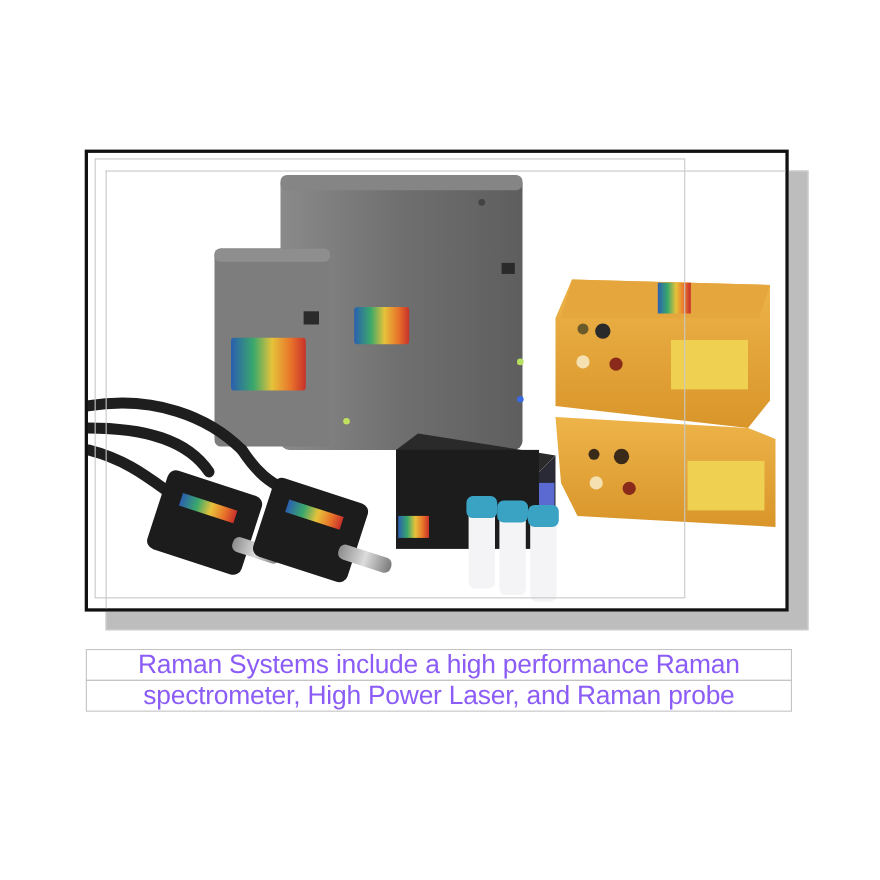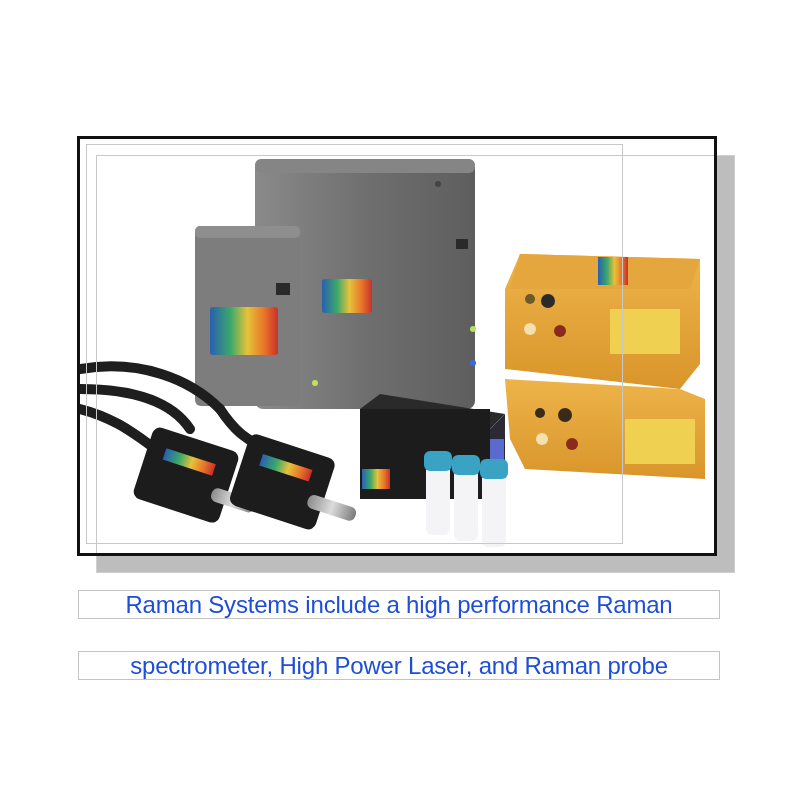--- a/index.html
+++ b/index.html
@@ -5,23 +5,23 @@
     html, body { margin: 0; padding: 0; background: #ffffff; }
     body { width: 800px; height: 800px; position: relative; overflow: hidden; font-family: "Liberation Sans", sans-serif; }
 
     .shadow { position: absolute; left: 96px; top: 155px; width: 639px; height: 418px; background: #bdbdbd; border: 1px solid #cfcfcf; box-sizing: border-box; }
     .frame { position: absolute; left: 77px; top: 136px; width: 640px; height: 420px; background: #ffffff; border: 3px solid #111111; box-sizing: border-box; overflow: hidden; }
     .inner-rect-a { position: absolute; left: 6px; top: 5px; width: 537px; height: 400px; border: 1px solid #c8c8c8; box-sizing: border-box; pointer-events: none; z-index: 5; }
     .inner-rect-b { position: absolute; left: 16px; top: 16px; width: 640px; height: 420px; border-left: 1px solid #c8c8c8; border-top: 1px solid #c8c8c8; box-sizing: border-box; pointer-events: none; z-index: 5; }
 
     .photo { position: absolute; left: 0; top: 0; width: 634px; height: 414px; }
 
-    .caption { position: absolute; left: 78px; width: 642px; height: 29px; border: 1px solid #c4c4c4; box-sizing: border-box; font-size: 24px; line-height: 27px; color: #1d4ed8; text-align: center; white-space: nowrap; letter-spacing: -0.2px; }
+    .caption { position: absolute; left: 78px; width: 642px; height: 29px; border: 1px solid #c4c4c4; box-sizing: border-box; font-size: 24px; line-height: 27px; color: #8b5cf6; text-align: center; white-space: nowrap; letter-spacing: -0.2px; }
     .caption.l1 { top: 590px; }
-    .caption.l2 { top: 651px; }
+    .caption.l2 { top: 618px; }
   </style>
 </head>
 <body>
 
 <div class="shadow"></div>
 
 <div class="frame">
   <svg class="photo" viewBox="0 0 634 414" xmlns="http://www.w3.org/2000/svg">
     <defs>
       <linearGradient id="spec" x1="0" y1="0" x2="1" y2="0">

